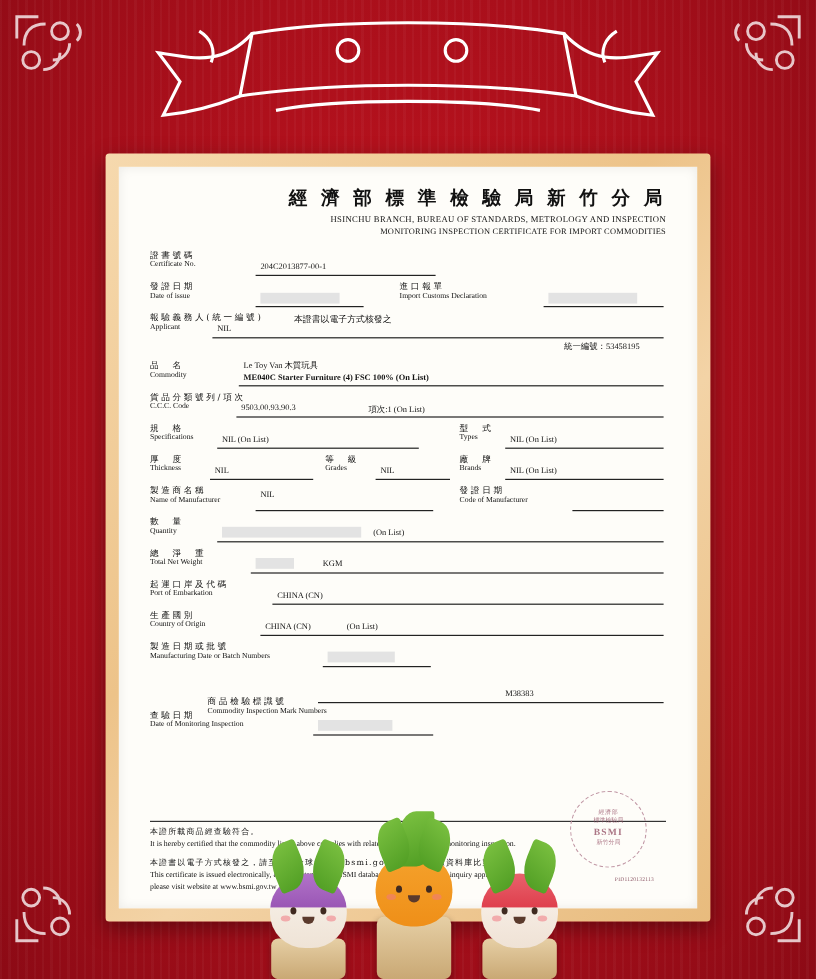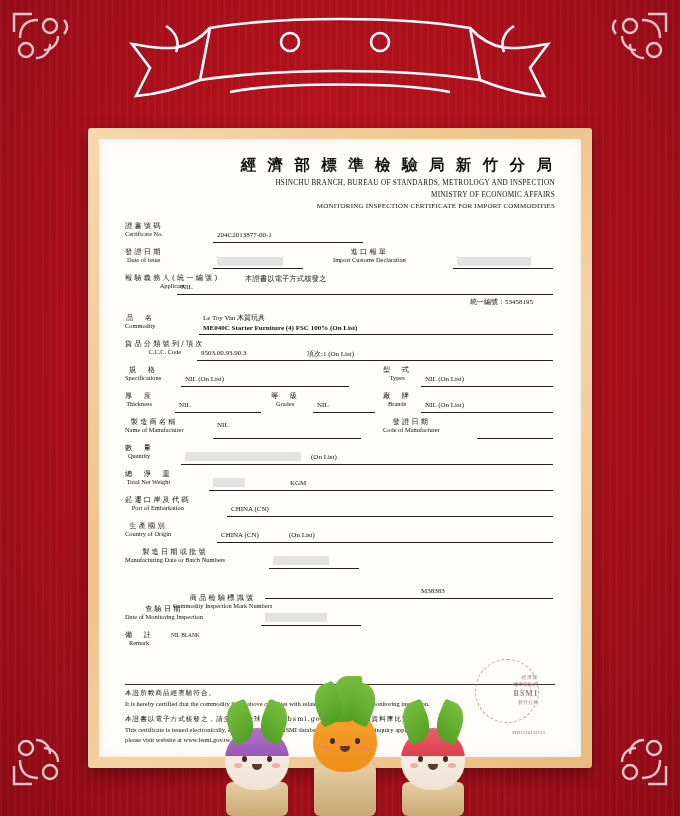--- a/index.html
+++ b/index.html
@@ -59,39 +59,39 @@
     font-size:15.5px;letter-spacing:3px;font-weight:bold;color:#111;
     font-family:"DejaVu Serif", serif;
   }
   .h-en{font-size:7.2px;letter-spacing:.3px;color:#111;margin-top:2px;line-height:1.45;}
   .h-cn2{font-size:12.5px;letter-spacing:2px;font-weight:bold;color:#111;margin-top:7px;font-family:"DejaVu Serif", serif;}
   .h-en2{font-size:7px;letter-spacing:.2px;color:#111;margin-top:1px;}
 
   
   .fields{margin-top:11px;}
   .row{position:relative;height:25px;}
-  .lab{position:absolute;text-align:center;}
+  .lab{position:absolute;}
   .lab .cn{font-size:7.2px;letter-spacing:2.2px;color:#111;display:block;line-height:1.25;font-family:"DejaVu Serif", serif;}
   .lab .en{font-size:6.4px;color:#111;display:block;line-height:1.2;white-space:nowrap;}
   .val{position:absolute;font-size:7px;color:#111;white-space:nowrap;}
   .uline{position:absolute;border-bottom:.7px solid #222;height:0;}
   .redact{position:absolute;background:#e3e3e3;height:9px;}
 
   
   .foot{position:absolute;left:26px;right:26px;bottom:6px;}
   .fline{border-top:.8px solid #333;margin-bottom:4px;}
   .p-cn{font-size:6.6px;color:#111;letter-spacing:1px;line-height:1.5;font-family:"DejaVu Serif", serif;}
   .p-en{font-size:6.5px;color:#111;line-height:1.55;}
   .p-blk{margin-bottom:6px;}
 
   
   .seal{
     position:absolute;right:16px;bottom:28px;width:62px;height:62px;border-radius:50%;
     border:1.2px dashed #b98a9a;color:#9e5f72;
-    display:flex;flex-direction:column;align-items:flex-end;justify-content:center;
+    display:flex;flex-direction:column;align-items:center;justify-content:center;
     text-align:center;line-height:1.35;opacity:.85;
   }
   .seal .s1{font-size:5px;letter-spacing:.5px;}
   .seal .s2{font-size:8px;font-weight:bold;letter-spacing:1px;}
   .seal .s3{font-size:5px;}
   .seal-id{position:absolute;right:10px;bottom:16px;font-size:4.6px;color:#8e5a68;letter-spacing:.2px;}
 
   
   .mascots{position:absolute;left:0;right:0;bottom:0;height:190px;}
   .masc{position:absolute;bottom:0;}
@@ -187,21 +187,20 @@
     </g>
   </svg>
 </div>
 
 <div class="frame">
   <div class="paper">
 
     <div class="doc-head">
       <div class="h-cn">經 濟 部 標 準 檢 驗 局 新 竹 分 局</div>
       <div class="h-en">HSINCHU BRANCH, BUREAU OF STANDARDS, METROLOGY AND INSPECTION</div>
-      <div class="h-en">MINISTRY OF ECONOMIC AFFAIRS</div>
       <div class="h-en2">MONITORING INSPECTION CERTIFICATE FOR IMPORT COMMODITIES</div>
     </div>
 
     <div class="fields">
 
       <div class="row" style="height:26px;">
         <div class="lab" style="left:0;top:0;">
           <span class="cn">證書號碼</span>
           <span class="en">Certificate No.</span>
         </div>
@@ -317,21 +316,21 @@
         <div class="val" style="left:186px;top:10px;">(On List)</div>
         <div class="uline" style="left:56px;top:21px;width:372px;"></div>
       </div>
 
       <div class="row" style="height:26px;">
         <div class="lab" style="left:0;top:0;">
           <span class="cn">總　淨　重</span>
           <span class="en">Total Net Weight</span>
         </div>
         <div class="redact" style="left:88px;top:9px;width:32px;"></div>
-        <div class="val" style="left:165px;top:10px;">KGM</div>
+        <div class="val" style="left:144px;top:10px;">KGM</div>
         <div class="uline" style="left:84px;top:21px;width:344px;"></div>
       </div>
 
       <div class="row" style="height:26px;">
         <div class="lab" style="left:0;top:0;">
           <span class="cn">起運口岸及代碼</span>
           <span class="en">Port of Embarkation</span>
         </div>
         <div class="val" style="left:106px;top:10px;">CHINA (CN)</div>
         <div class="uline" style="left:102px;top:21px;width:326px;"></div>
@@ -367,27 +366,20 @@
 
       <div class="row" style="height:26px;">
         <div class="lab" style="left:0;top:0;">
           <span class="cn">查驗日期</span>
           <span class="en">Date of Monitoring Inspection</span>
         </div>
         <div class="redact" style="left:140px;top:9px;width:62px;"></div>
         <div class="uline" style="left:136px;top:21px;width:100px;"></div>
       </div>
 
-      <div class="row" style="height:22px;">
-        <div class="lab" style="left:0;top:0;">
-          <span class="cn">備　註</span>
-          <span class="en">Remark</span>
-        </div>
-        <div class="val" style="left:46px;top:2px;font-size:5.4px;">NIL  BLANK</div>
-      </div>
     </div>
 
     <div class="foot">
       <div class="fline"></div>
       <div class="p-blk">
         <div class="p-cn">本證所載商品經查驗符合。</div>
         <div class="p-en">It is hereby certified that the commodity listed above complies with related requirements after monitoring inspection.</div>
       </div>
       <div class="p-blk">
         <div class="p-cn">本證書以電子方式核發之，請至本局全球資訊網 bsmi.gov.tw 查詢報驗資料庫比對。</div>

